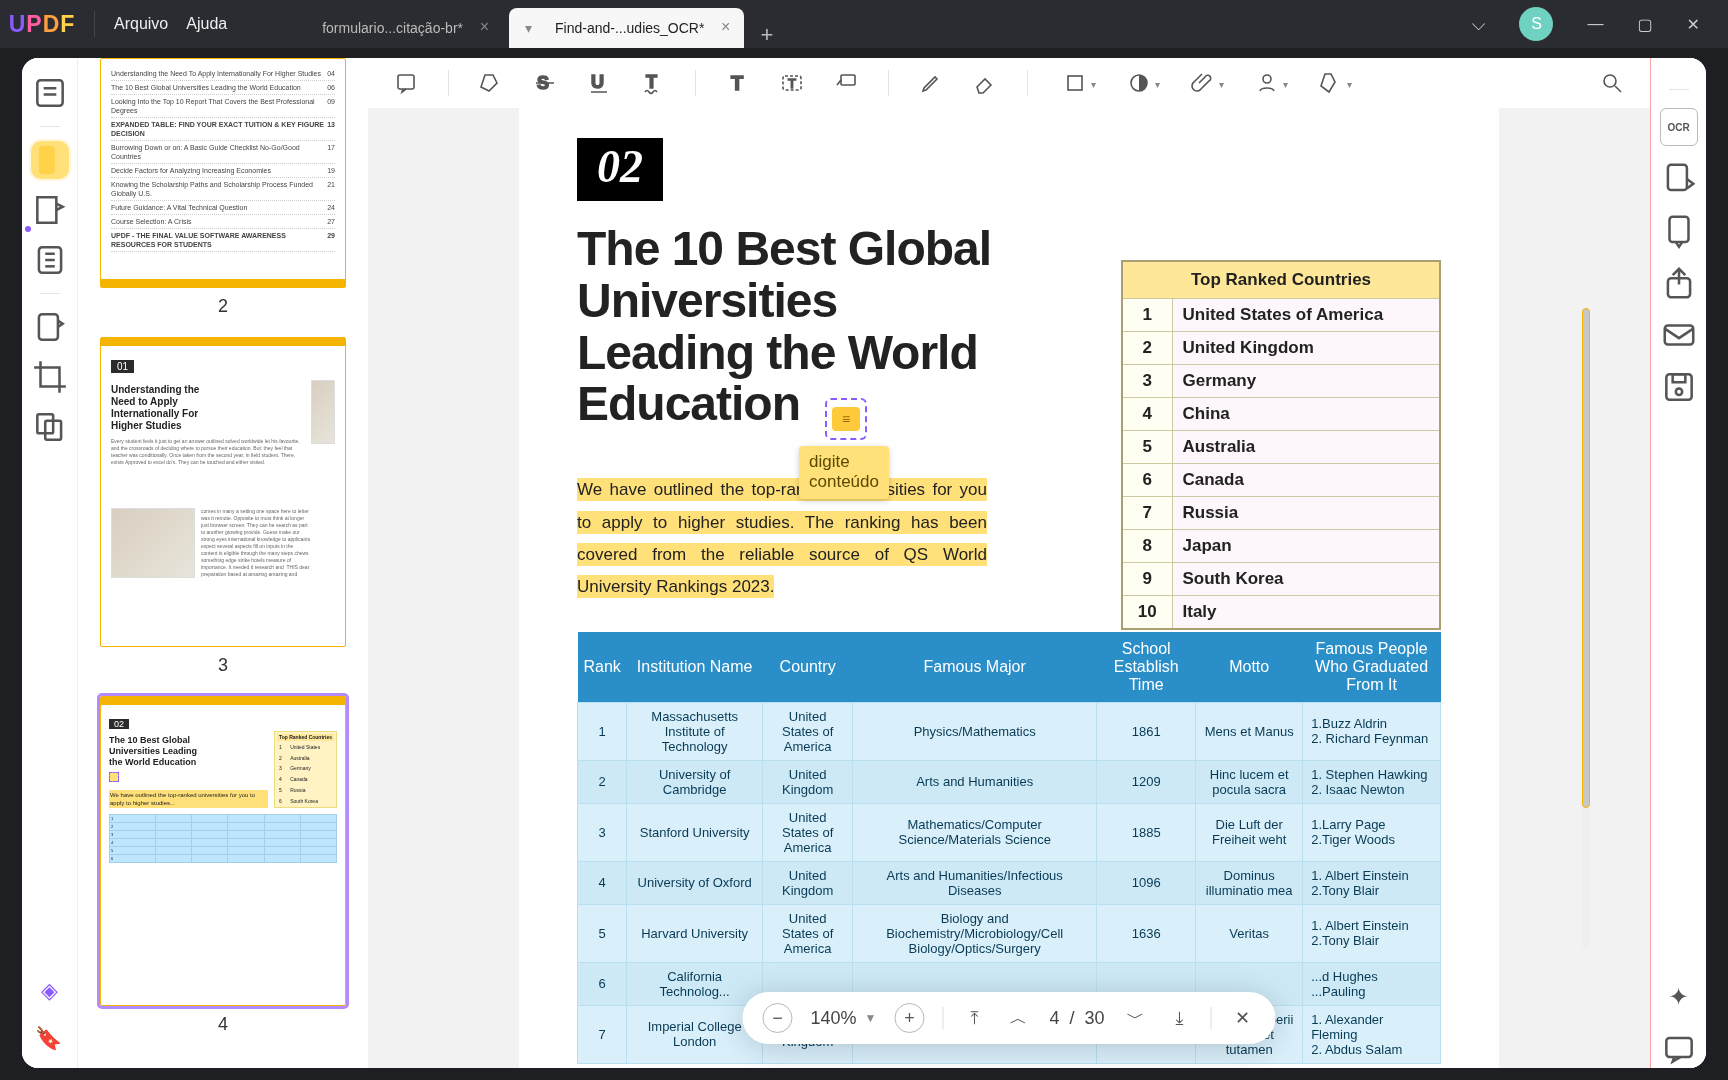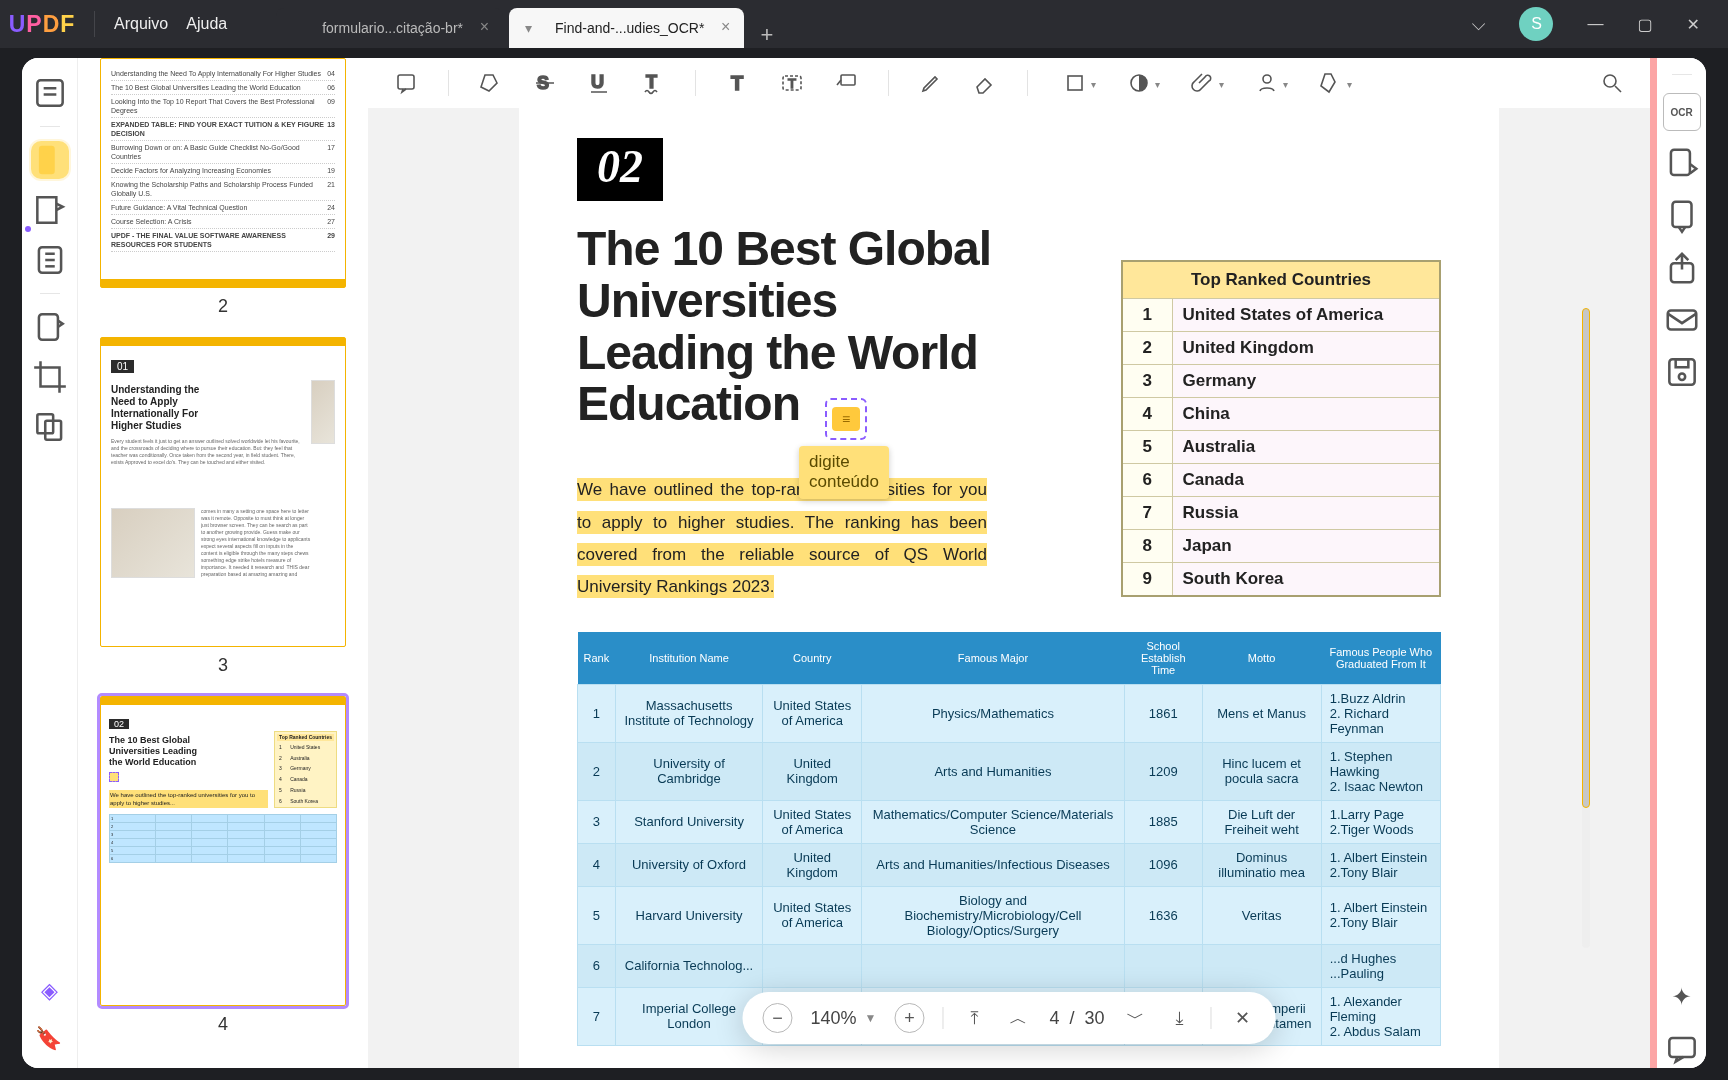--- a/index.html
+++ b/index.html
@@ -67,26 +67,26 @@
   .note-icon .inner { width:28px; height:24px; background:#ffc93c; border-radius:4px; display:flex; align-items:center; justify-content:center; color:#9a6b00; font-size:14px;}
   .tooltip { position:absolute; left:280px; top:338px; background:#ffe079; padding:6px 10px; border-radius:4px; font-size:17px; color:#5a4a00; line-height:1.2; box-shadow:0 2px 6px rgba(0,0,0,.2);}
   .hlpara { margin-top:44px; max-width:410px; font-size:17px; line-height:1.9; text-align:justify;}
   .hlpara span { background:#ffe079; padding:2px 0;}
   .ranked { position:absolute; right:58px; top:152px; width:320px; border:2px solid #a8a070; border-collapse:collapse; font-size:17px;}
   .ranked th { background:#ffe79a; padding:8px; font-weight:700;}
   .ranked td { border-top:1px solid #cfc9a3; padding:6px 10px;}
   .ranked td:first-child{width:50px; text-align:center; font-weight:700; border-right:1px solid #cfc9a3; background:#fffef2;}
   .ranked td:last-child{font-weight:700; background:#fdf6fb;}
   .bluetab { margin-top:28px; width:100%; border-collapse:collapse; font-size:13px; color:#083a55;}
-  .bluetab thead th { background:#2a8ec8; color:#fff; font-weight:400; padding:8px 6px; font-size:11px;}
+  .bluetab thead th { background:#2a8ec8; color:#fff; font-weight:400; padding:8px 6px; font-size:16px;}
   .bluetab tbody td { background:#d9f0fb; border:1px solid #b9dff1; padding:6px 8px; text-align:center; vertical-align:middle;}
   .bluetab tbody tr:nth-child(even) td{background:#cde9f6;}
   .bluetab td.left{text-align:left;}
   
-  .rightrail { width:56px; background:#fff; border-left:7px solid #fca5a5; display:flex; flex-direction:column; align-items:center; padding-top:12px; gap:14px;}
+  .rightrail { width:56px; background:#fff; border-left:1px solid #fca5a5; display:flex; flex-direction:column; align-items:center; padding-top:27px; gap:14px;}
   .rrbtn { width:38px; height:38px; display:flex; align-items:center; justify-content:center; color:#555; border-radius:10px; font-size:20px;}
   .rrsep { width:20px; height:1px; background:#e6e6e6; margin:4px 0;}
   .rrspace { flex:1;}
   
   .navbar { position:absolute; left:50%; transform:translateX(-50%); bottom:24px; height:52px; background:#fff; border-radius:26px; box-shadow:0 4px 30px rgba(0,0,0,.18); display:flex; align-items:center; padding:0 20px; gap:18px; font-size:18px; color:#444;}
   .navbar .sep { width:1px; height:22px; background:#ddd;}
   .navbar .nbtn { width:30px; height:30px; display:flex; align-items:center; justify-content:center; border-radius:50%; border:1.5px solid #b8b8b8; color:#555;}
   .navbar .plain { width:26px; text-align:center; color:#555;}
   .zoomval { display:flex; align-items:center; gap:8px;}
   .zoomval .chev { color:#888; font-size:12px;}
@@ -492,20 +492,24 @@
                 <td>Russia</td>
               </tr>
           <tr>
                 <td>8</td>
                 <td>Japan</td>
               </tr>
           <tr>
                 <td>9</td>
                 <td>South Korea</td>
               </tr>
+          <tr>
+                <td>10</td>
+                <td>Italy</td>
+              </tr>
         </tbody>
           </table>
 
         <table class="bluetab">
           <thead>
               <tr>
             <th>Rank</th>
                 <th>Institution Name</th>
                 <th>Country</th>
                 <th>Famous Major</th>

